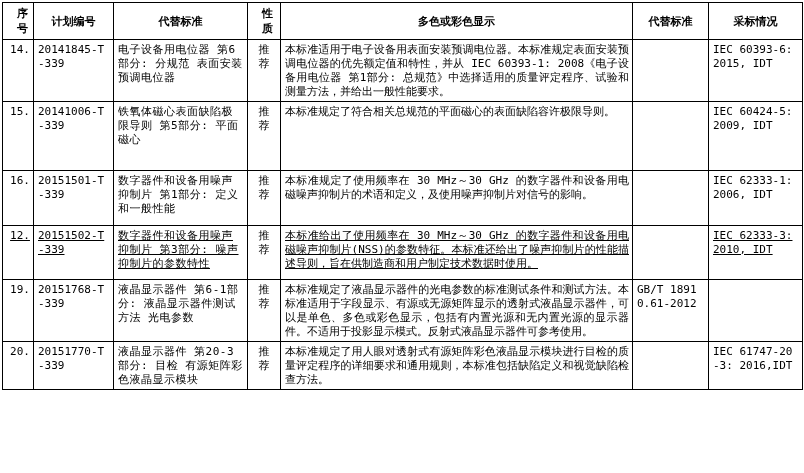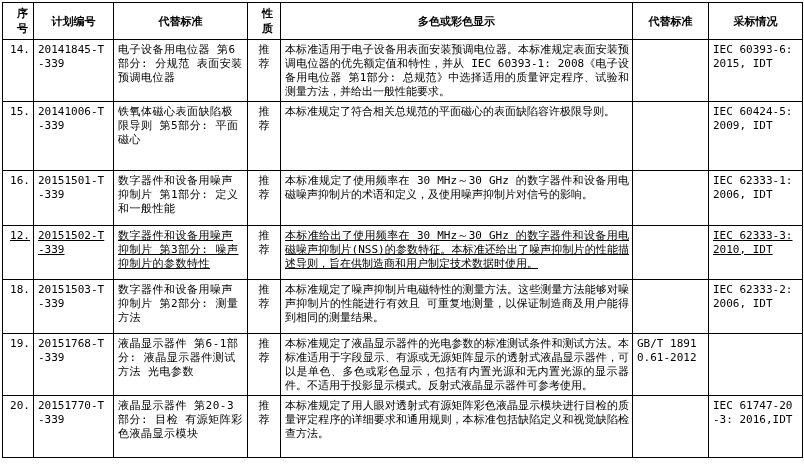--- a/index.html
+++ b/index.html
@@ -128,29 +128,20 @@
   <tr>
     <td class="cell-seq">12.</td>
     <td class="cell-plan">20151502-T-339</td>
     <td class="cell-name">数字器件和设备用噪声抑制片 第3部分: 噪声抑制片的参数特性</td>
     <td class="cell-nature"><span class="vert">推荐</span></td>
     <td class="cell-content">本标准给出了使用频率在 30 MHz～30 GHz 的数字器件和设备用电磁噪声抑制片(NSS)的参数特征。本标准还给出了噪声抑制片的性能描述导则，旨在供制造商和用户制定技术数据时使用。</td>
     <td class="cell-replace"></td>
     <td class="cell-adopt">IEC 62333-3:2010, IDT</td>
   </tr>
 
-  <tr>
-    <td class="cell-seq">18.</td>
-    <td class="cell-plan">20151503-T-339</td>
-    <td class="cell-name">数字器件和设备用噪声抑制片 第2部分: 测量方法</td>
-    <td class="cell-nature"><span class="vert">推荐</span></td>
-    <td class="cell-content">本标准规定了噪声抑制片电磁特性的测量方法。这些测量方法能够对噪声抑制片的性能进行有效且 可重复地测量，以保证制造商及用户能得到相同的测量结果。</td>
-    <td class="cell-replace"></td>
-    <td class="cell-adopt">IEC 62333-2:2006, IDT</td>
-  </tr>
 
   <tr>
     <td class="cell-seq">19.</td>
     <td class="cell-plan">20151768-T-339</td>
     <td class="cell-name">液晶显示器件 第6-1部分: 液晶显示器件测试方法 光电参数</td>
     <td class="cell-nature"><span class="vert">推荐</span></td>
     <td class="cell-content">本标准规定了液晶显示器件的光电参数的标准测试条件和测试方法。本标准适用于字段显示、有源或无源矩阵显示的透射式液晶显示器件，可以是单色、多色或彩色显示，包括有内置光源和无内置光源的显示器件。不适用于投影显示模式。反射式液晶显示器件可参考使用。</td>
     <td class="cell-replace">GB/T 18910.61-2012</td>
     <td class="cell-adopt"></td>
   </tr>

